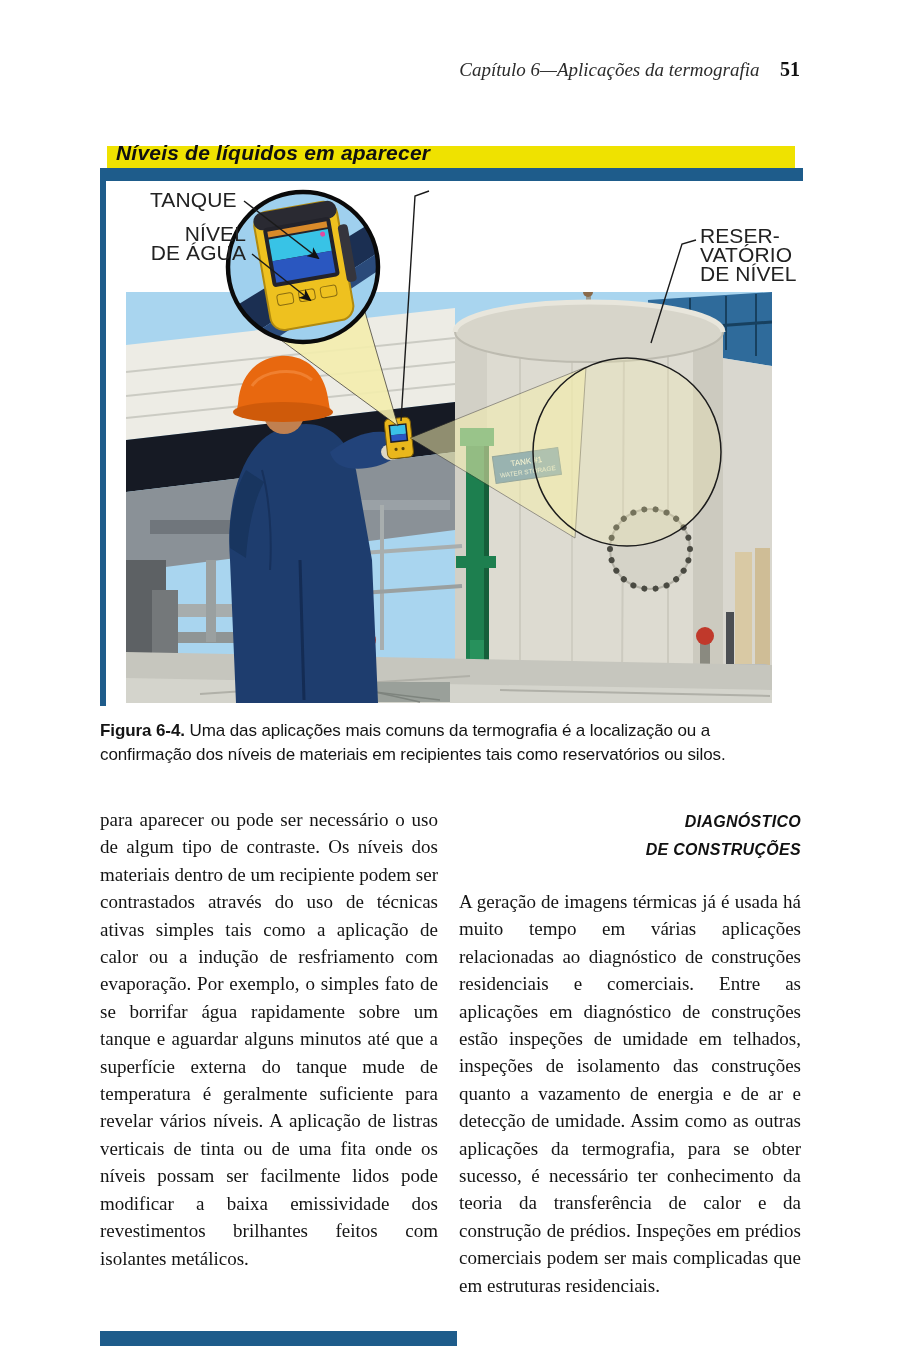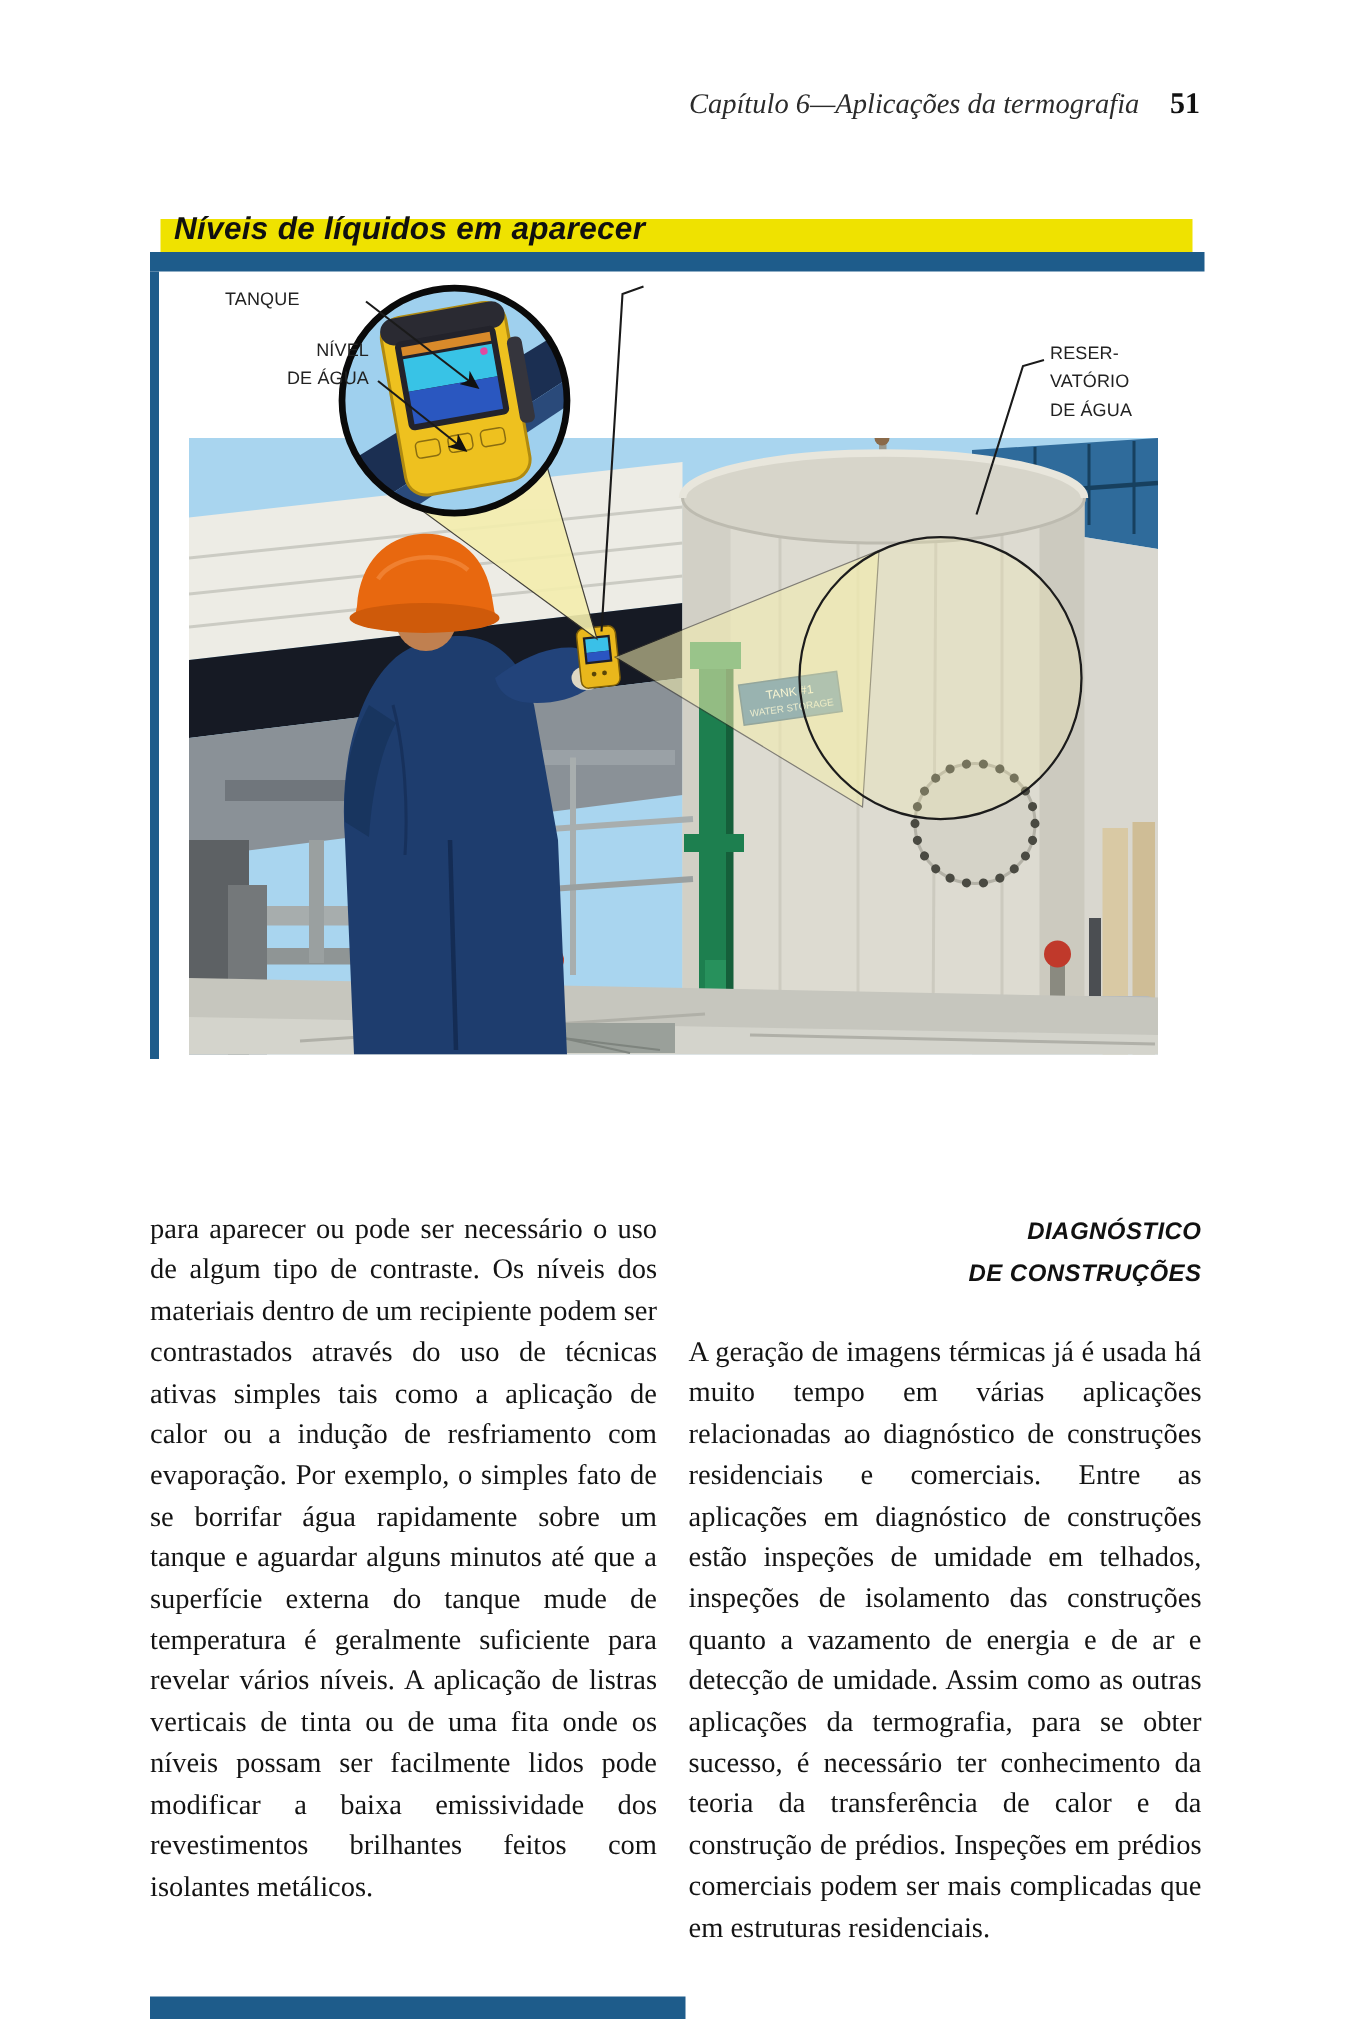--- a/index.html
+++ b/index.html
@@ -12,21 +12,21 @@
   #running-head .pagenum{font-family:"Liberation Serif",serif;font-weight:bold;font-size:20px;color:#111;margin-left:16px;}
 
   
   #banner-yellow{position:absolute;left:107px;top:146px;width:688px;height:22px;background:#EFE200;}
   #banner-blue{position:absolute;left:100px;top:168px;width:703px;height:13px;background:#1E5C8B;}
   #banner-title{position:absolute;left:116px;top:141px;font-size:21px;font-weight:bold;font-style:italic;color:#101010;letter-spacing:.2px;}
   #fig-left-border{position:absolute;left:100px;top:181px;width:6px;height:525px;background:#1E5C8B;}
 
   
   #figure-art{position:absolute;left:100px;top:181px;width:703px;height:525px;}
-  .callout{position:absolute;font-size:12px;line-height:19px;color:#222;white-space:pre-line;letter-spacing:.1px;}
+  .callout{position:absolute;font-size:21px;line-height:19px;color:#222;white-space:pre-line;letter-spacing:.1px;}
   #callout-nivel{text-align:center;width:132px;}
 
   
   #caption{position:absolute;left:100px;top:719px;width:704px;font-size:17px;line-height:24px;color:#141414;letter-spacing:-0.1px;}
   #caption .cap-label{font-weight:bold;}
 
   
   .bodycol{position:absolute;top:806px;font-family:"Liberation Serif",serif;font-size:19px;line-height:27.4px;
            text-align:justify;color:#141414;}
   #col-left{left:100px;width:338px;}
@@ -213,22 +213,25 @@
         <path d="M696,240 L682,244 L651,343"></path>
       </g>
     </svg>
   </div>
 
   <div class="callout" id="callout-tanque" style="left:150px;top:190px;">TANQUE</div>
   <div class="callout" id="callout-nivel" style="left:114px;top:224px;text-align:right;">NÍVEL
 DE ÁGUA</div>
   <div class="callout" id="callout-reservatorio" style="left:700px;top:226px;">RESER-
 VATÓRIO
-DE ÁGUA</div>
-
+DE NÍVEL</div>
+
+  <div id="caption">
+    <span class="cap-label">Figura 6-4.</span><span> Uma das aplicações mais comuns da termografia é a localização ou a confirmação dos níveis de materiais em recipientes tais como reservatórios ou silos.</span>
+  </div>
 
   <div class="bodycol" id="col-left">
     <p style="margin:0;">para aparecer ou pode ser necessário o uso de algum tipo de contraste. Os níveis dos materiais dentro de um recipiente podem ser contrastados através do uso de técnicas ativas simples tais como a aplicação de calor ou a indução de resfriamento com evaporação. Por exemplo, o simples fato de se borrifar água rapidamente sobre um tanque e aguardar alguns minutos até que a superfície externa do tanque mude de temperatura é geralmente suficiente para revelar vários níveis. A aplicação de listras verticais de tinta ou de uma fita onde os níveis possam ser facilmente lidos pode modificar a baixa emissividade dos revestimentos brilhantes feitos com isolantes metálicos.</p>
   </div>
 
   <div class="bodycol" id="col-right">
     <h2 id="right-heading">DIAGNÓSTICO
 DE CONSTRUÇÕES</h2>
     <p style="margin:0;">A geração de imagens térmicas já é usada há muito tempo em várias aplicações relacionadas ao diagnóstico de construções residenciais e comerciais. Entre as aplicações em diagnóstico de construções estão inspeções de umidade em telhados, inspeções de isolamento das construções quanto a vazamento de energia e de ar e detecção de umidade. Assim como as outras aplicações da termografia, para se obter sucesso, é necessário ter conhecimento da teoria da transferência de calor e da construção de prédios. Inspeções em prédios comerciais podem ser mais complicadas que em estruturas residenciais.</p>
   </div>

